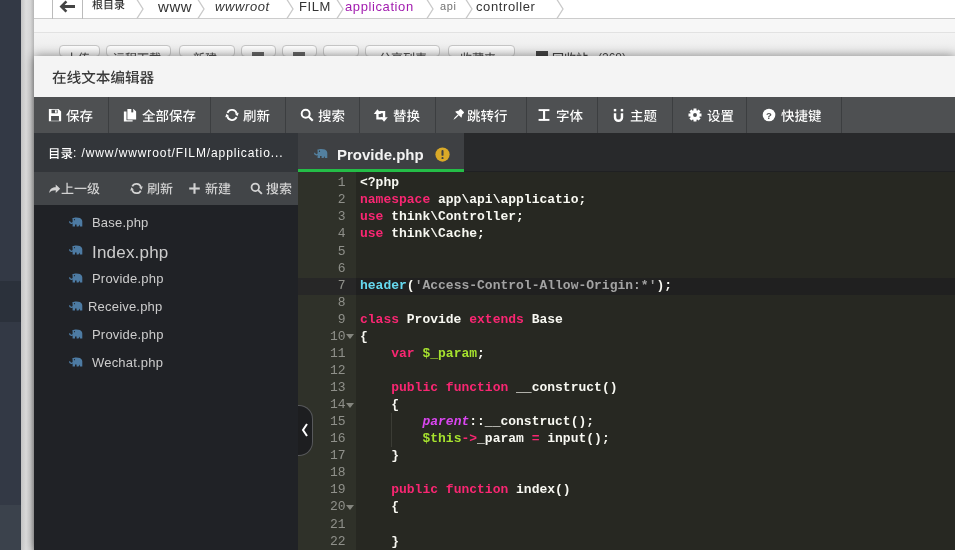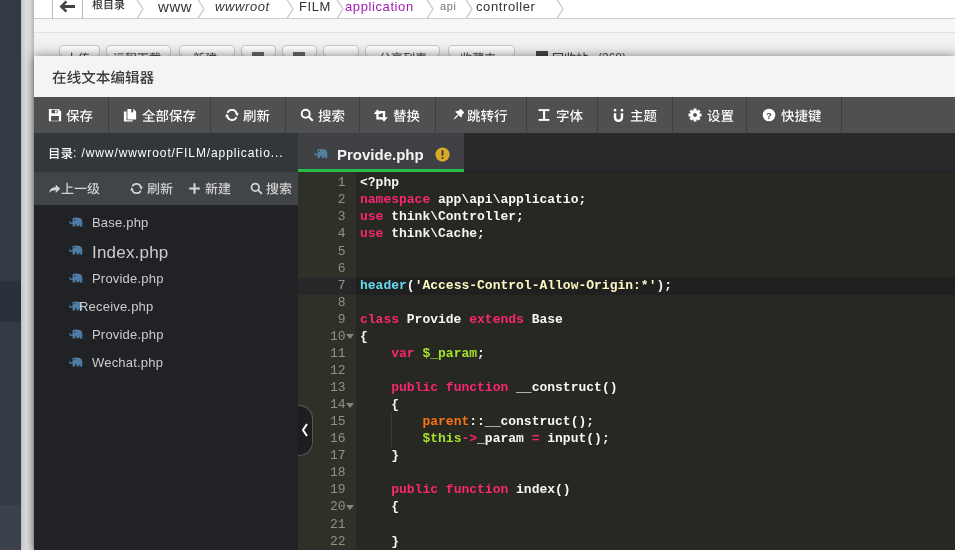--- a/index.html
+++ b/index.html
@@ -363,21 +363,21 @@
 <div class="abs" style="position:absolute;left:92px;top:242.5px;height:15px;font-size:17px;color:#ccc;letter-spacing:0.2px">Index.php</div>
 <svg style="position:absolute;left:68.5px;top:273px;width:14px;height:10px;" viewBox="0 0 14 10" fill="#4d7ba3">
     <path d="M3.4 1.1 C5.2 0.25 9 0.2 10.9 1.0 C12.4 1.7 13.3 3.0 13.3 4.5 L13.3 9.5 L10.9 9.5 L10.9 7.6 L9.5 9.5 L7.6 9.5 L7.6 7.4 L6.0 7.4 L6.0 9.5 L3.6 9.5 L3.6 6.4 C2.9 7.0 2.0 7.1 1.2 6.6 C0.4 6.1 0.0 5.2 0.1 4.2 L1.2 4.3 C1.2 4.9 1.5 5.4 2.0 5.6 C2.5 5.8 3.1 5.6 3.6 5.0 L3.6 3.4 C3.6 2.5 3.5 1.8 3.4 1.1 Z"></path>
     <circle cx="5.5" cy="2.7" r="0.6" fill="#23262a"></circle>
   </svg>
 <div class="abs" style="position:absolute;left:92px;top:270.5px;height:15px;font-size:13px;color:#ccc;letter-spacing:0.2px">Provide.php</div>
 <svg style="position:absolute;left:68.5px;top:301px;width:14px;height:10px;" viewBox="0 0 14 10" fill="#4d7ba3">
     <path d="M3.4 1.1 C5.2 0.25 9 0.2 10.9 1.0 C12.4 1.7 13.3 3.0 13.3 4.5 L13.3 9.5 L10.9 9.5 L10.9 7.6 L9.5 9.5 L7.6 9.5 L7.6 7.4 L6.0 7.4 L6.0 9.5 L3.6 9.5 L3.6 6.4 C2.9 7.0 2.0 7.1 1.2 6.6 C0.4 6.1 0.0 5.2 0.1 4.2 L1.2 4.3 C1.2 4.9 1.5 5.4 2.0 5.6 C2.5 5.8 3.1 5.6 3.6 5.0 L3.6 3.4 C3.6 2.5 3.5 1.8 3.4 1.1 Z"></path>
     <circle cx="5.5" cy="2.7" r="0.6" fill="#23262a"></circle>
   </svg>
-<div class="abs" style="position:absolute;left:79px;top:298.5px;height:15px;font-size:13px;color:#ccc;letter-spacing:0.2px">Receive.php</div>
+<div class="abs" style="position:absolute;left:88px;top:298.5px;height:15px;font-size:13px;color:#ccc;letter-spacing:0.2px">Receive.php</div>
 <svg style="position:absolute;left:68.5px;top:329px;width:14px;height:10px;" viewBox="0 0 14 10" fill="#4d7ba3">
     <path d="M3.4 1.1 C5.2 0.25 9 0.2 10.9 1.0 C12.4 1.7 13.3 3.0 13.3 4.5 L13.3 9.5 L10.9 9.5 L10.9 7.6 L9.5 9.5 L7.6 9.5 L7.6 7.4 L6.0 7.4 L6.0 9.5 L3.6 9.5 L3.6 6.4 C2.9 7.0 2.0 7.1 1.2 6.6 C0.4 6.1 0.0 5.2 0.1 4.2 L1.2 4.3 C1.2 4.9 1.5 5.4 2.0 5.6 C2.5 5.8 3.1 5.6 3.6 5.0 L3.6 3.4 C3.6 2.5 3.5 1.8 3.4 1.1 Z"></path>
     <circle cx="5.5" cy="2.7" r="0.6" fill="#23262a"></circle>
   </svg>
 <div class="abs" style="position:absolute;left:92px;top:326.5px;height:15px;font-size:13px;color:#ccc;letter-spacing:0.2px">Provide.php</div>
 <svg style="position:absolute;left:68.5px;top:357px;width:14px;height:10px;" viewBox="0 0 14 10" fill="#4d7ba3">
     <path d="M3.4 1.1 C5.2 0.25 9 0.2 10.9 1.0 C12.4 1.7 13.3 3.0 13.3 4.5 L13.3 9.5 L10.9 9.5 L10.9 7.6 L9.5 9.5 L7.6 9.5 L7.6 7.4 L6.0 7.4 L6.0 9.5 L3.6 9.5 L3.6 6.4 C2.9 7.0 2.0 7.1 1.2 6.6 C0.4 6.1 0.0 5.2 0.1 4.2 L1.2 4.3 C1.2 4.9 1.5 5.4 2.0 5.6 C2.5 5.8 3.1 5.6 3.6 5.0 L3.6 3.4 C3.6 2.5 3.5 1.8 3.4 1.1 Z"></path>
     <circle cx="5.5" cy="2.7" r="0.6" fill="#23262a"></circle>
   </svg>
 <div class="abs" style="position:absolute;left:92px;top:354.5px;height:15px;font-size:13px;color:#ccc;letter-spacing:0.2px">Wechat.php</div>
@@ -418,21 +418,21 @@
 18
 19
 20
 21
 22
 </pre>
     <div class="abs" style="position:absolute;left:48px;top:162.43px;width:0px;height:0px;border-left:4px solid transparent;border-right:4px solid transparent;border-top:5.5px solid #84857e"></div>
     <div class="abs" style="position:absolute;left:48px;top:230.71px;width:0px;height:0px;border-left:4px solid transparent;border-right:4px solid transparent;border-top:5.5px solid #84857e"></div>
     <div class="abs" style="position:absolute;left:48px;top:333.13px;width:0px;height:0px;border-left:4px solid transparent;border-right:4px solid transparent;border-top:5.5px solid #84857e"></div>
     <div class="abs" style="position:absolute;left:92.5px;top:241.28000000000003px;width:1px;height:34.14px;background:#3b3c35"></div>
-    <style>.k{color:#f92672}.s{color:#fef9c3}.f{color:#66d9ef}.v{color:#a6e22e}.w{color:#f8f8f2}.i{color:#f97316;}</style>
+    <style>.k{color:#f92672}.s{color:#a3a3a3}.f{color:#66d9ef}.v{color:#a6e22e}.w{color:#f8f8f2}.i{color:#d946ef;font-style:italic}</style>
     <pre class="abs" style="position:absolute;left:62px;top:2.3px;font-size:13px;font-weight:bold;line-height:17.07px"><span class="w">&lt;?php</span>
 <span class="k">namespace</span><span class="w"> app\api\applicatio;</span>
 <span class="k">use</span><span class="w"> think\Controller;</span>
 <span class="k">use</span><span class="w"> think\Cache;</span>
 
 
 <span class="f">header</span><span class="w">(</span><span class="s">'Access-Control-Allow-Origin:*'</span><span class="w">);</span>
 
 <span class="k">class</span><span class="w"> Provide </span><span class="k">extends</span><span class="w"> Base</span>
 <span class="w">{</span>

